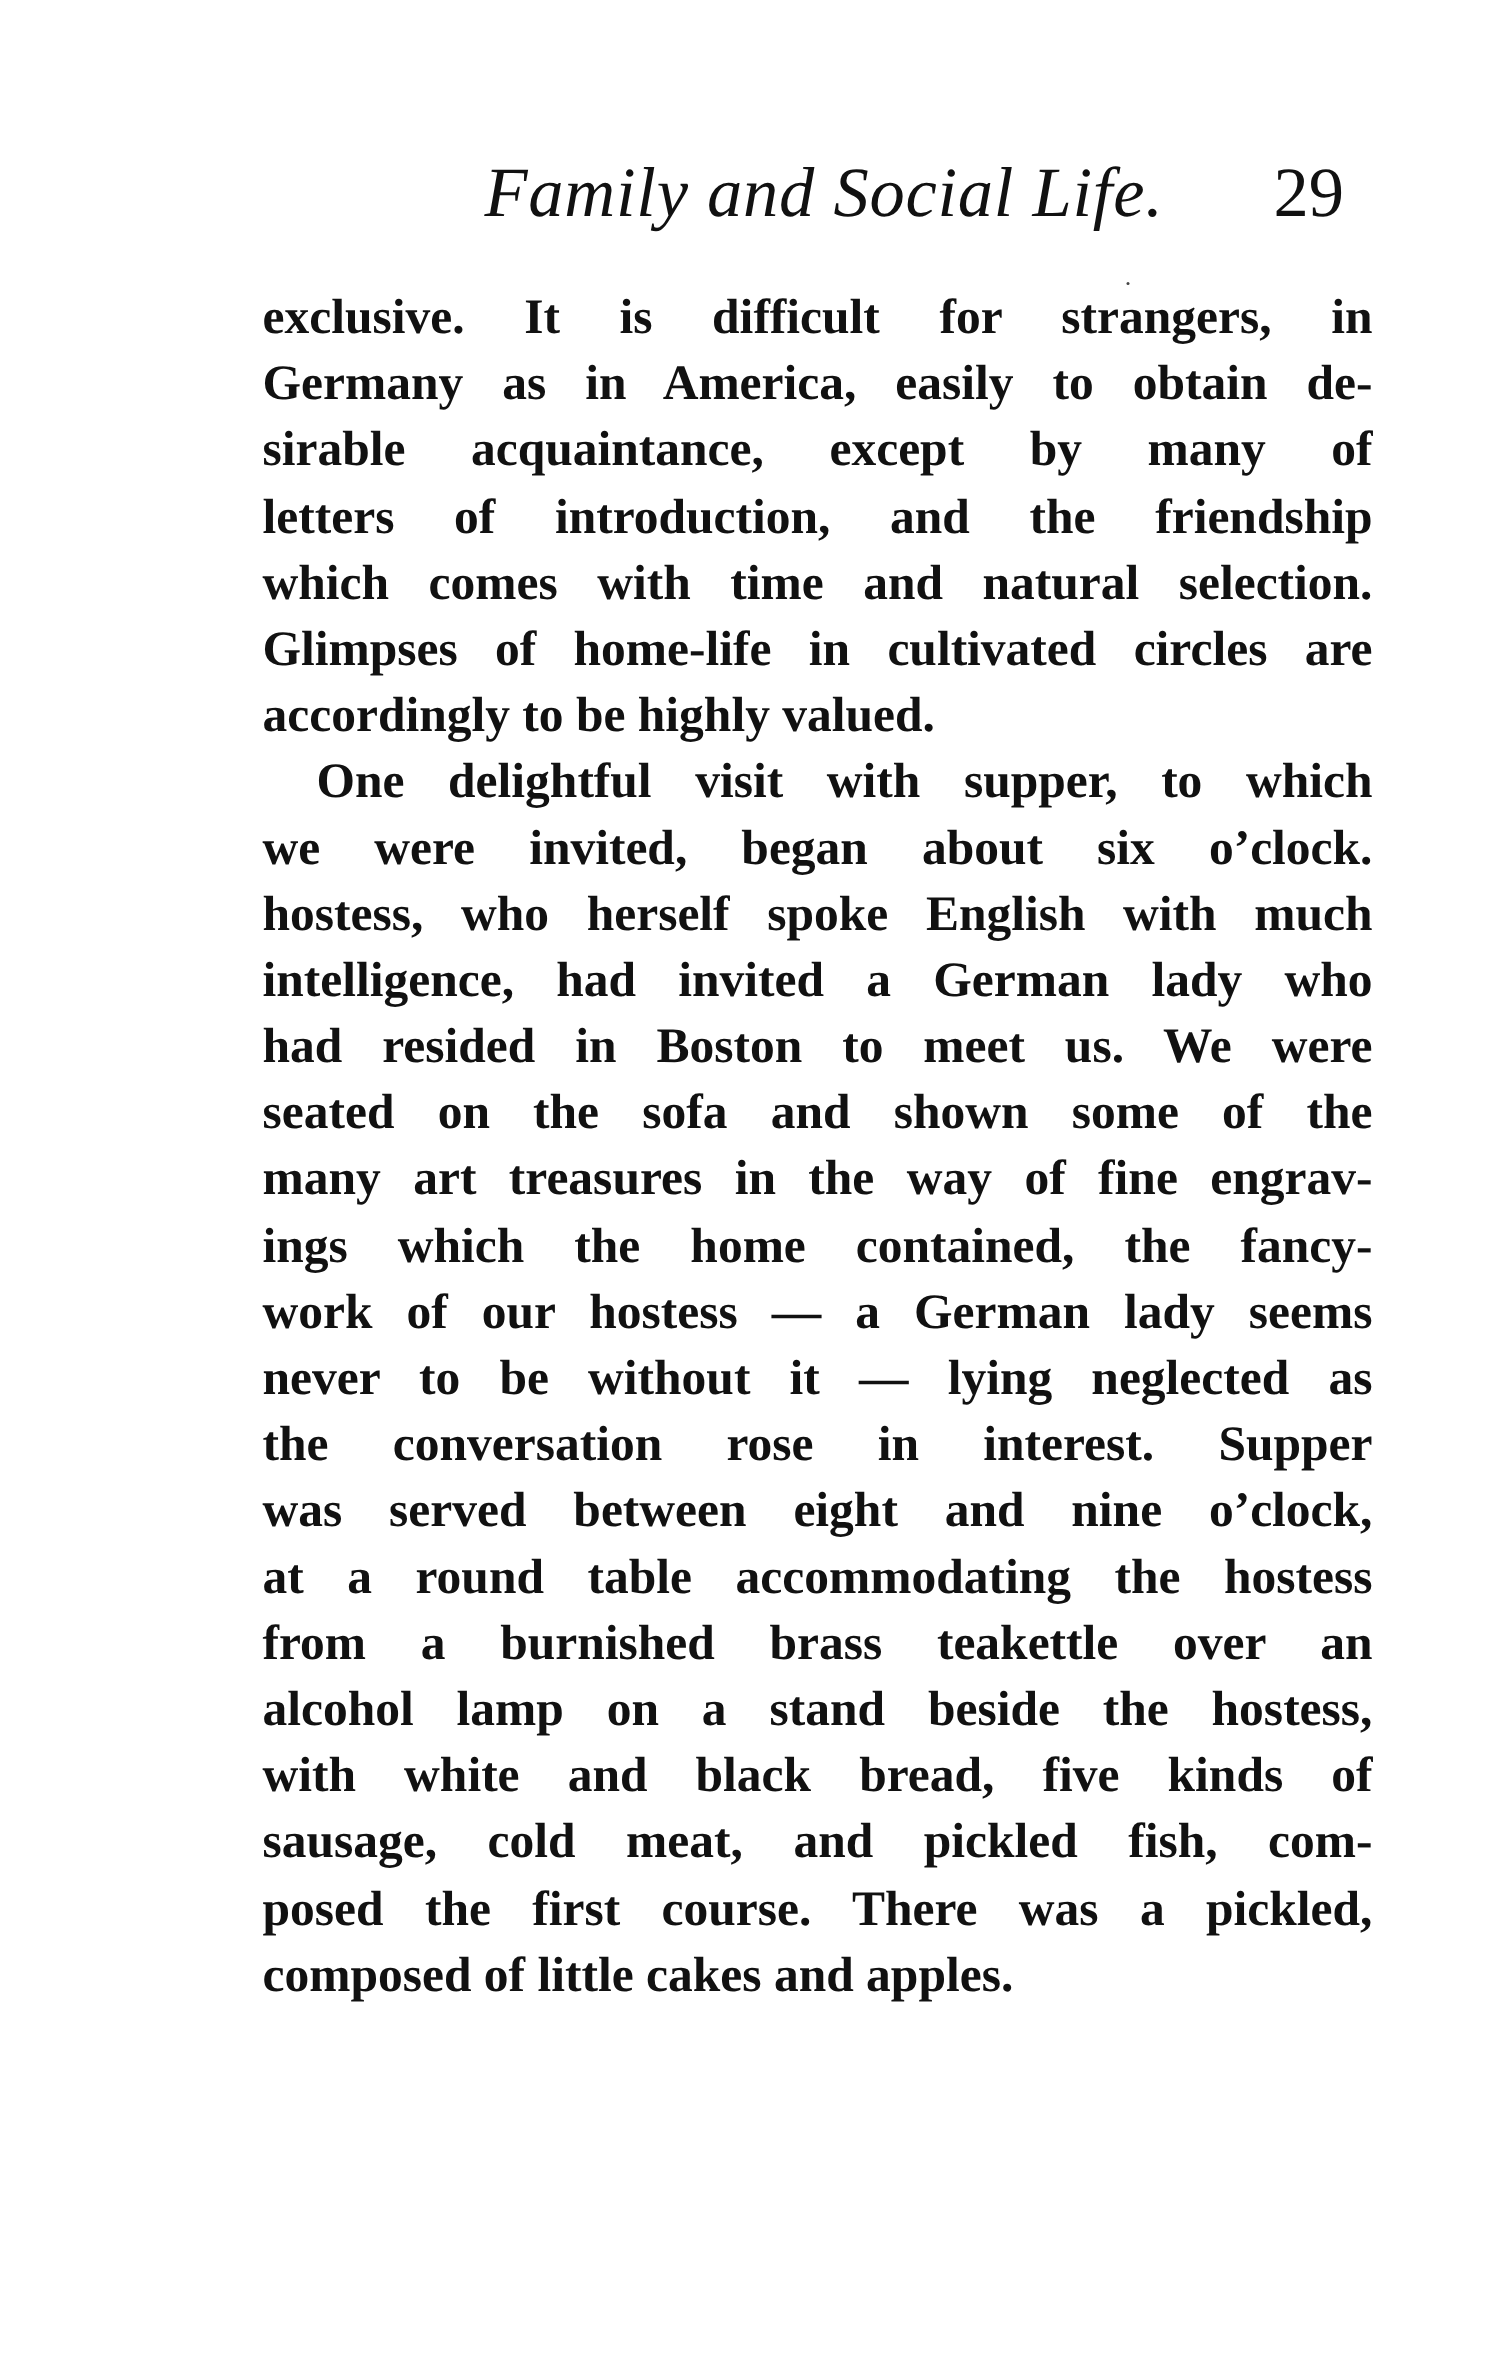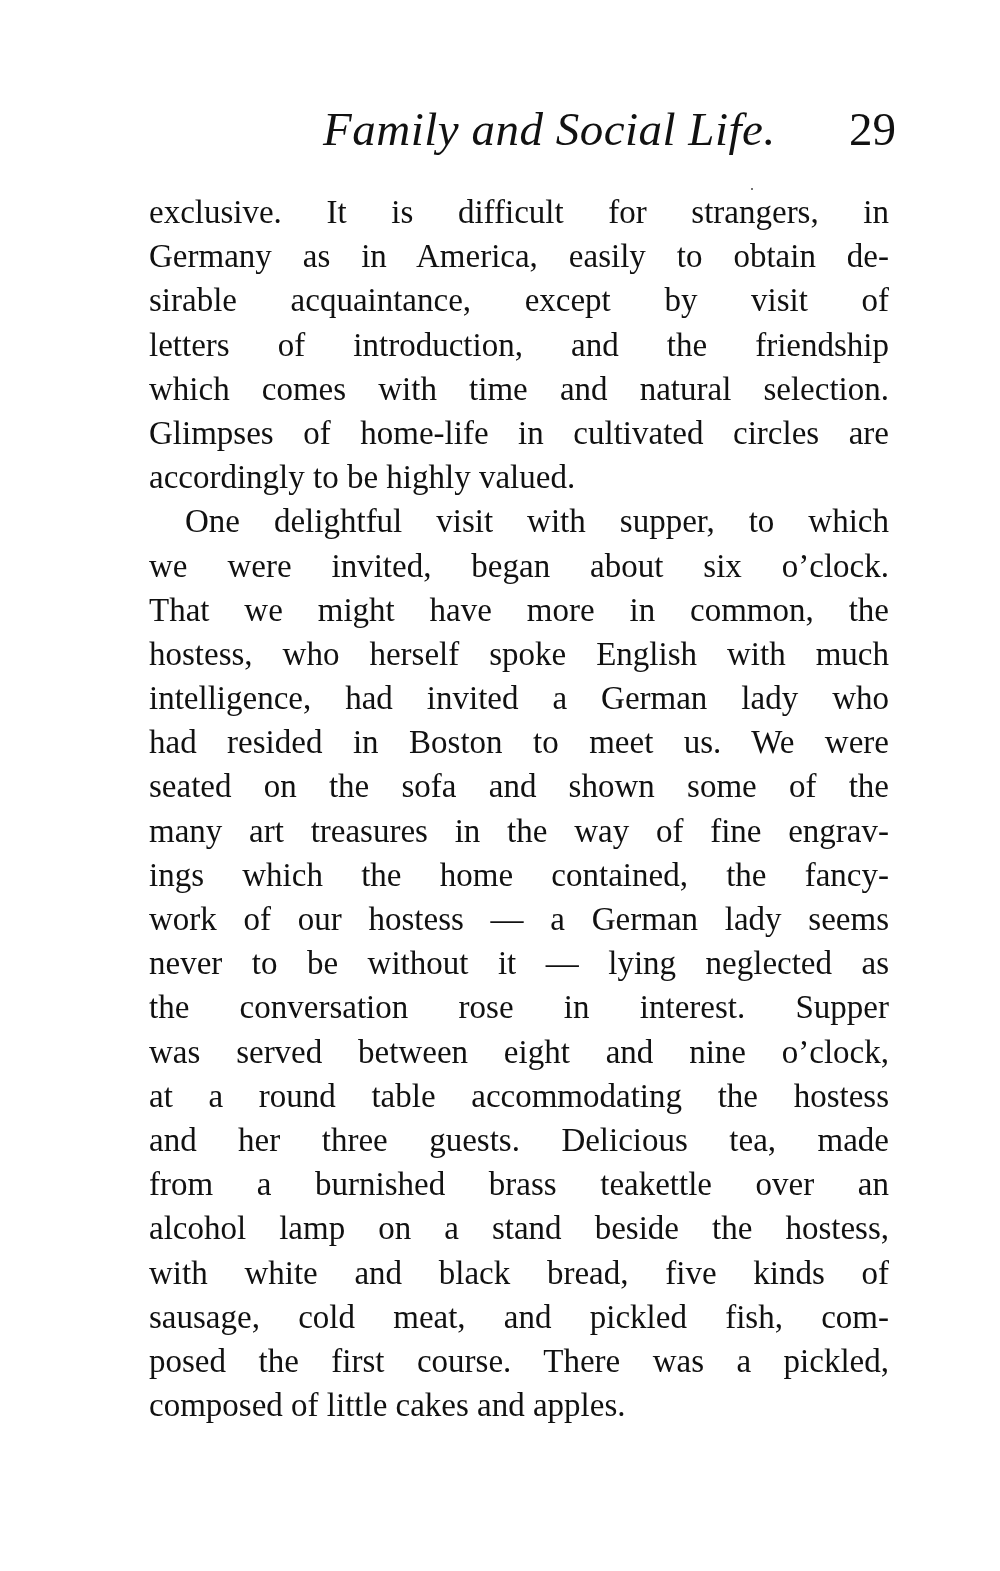--- a/index.html
+++ b/index.html
@@ -40,22 +40,23 @@
     }
     .page-number {
       position: absolute;
       right: 2px;
       top: 0;
       margin-left: 36px;
     }
     .body-text {
       position: absolute;
       top: 190px;
-      left: 149px;
+      left: 175px;
       width: 740px;
+      font-weight: bold;
     }
     .line {
       display: block;
       height: 44.2px;
       font-size: 33px;
       line-height: 44.2px;
       white-space: nowrap;
       text-align: justify;
       text-align-last: justify;
     }
@@ -83,42 +84,40 @@
     <span class="running-title">Family and Social Life.</span>
     <span class="page-number">29</span>
   </div>
 
   <div class="speck"></div>
 
   <div class="body-text" id="body-text">
       <div class="paragraph">
         <span class="line">exclusive.  It is difficult for strangers, in</span>
         <span class="line">Germany as in America, easily to obtain de-</span>
-        <span class="line">sirable acquaintance, except by visit of</span>
+        <span class="line">sirable acquaintance, except by many of</span>
         <span class="line">letters of introduction, and the friendship</span>
         <span class="line">which comes with time and natural selection.</span>
         <span class="line">Glimpses of home-life in cultivated circles are</span>
         <span class="line last">accordingly to be highly valued.</span>
       </div>
       <div class="paragraph">
         <span class="line indent">One delightful visit with supper, to which</span>
         <span class="line">we were invited, began about six o’clock.</span>
-        <span class="line">That we might have more in common, the</span>
         <span class="line">hostess, who herself spoke English with much</span>
         <span class="line">intelligence, had invited a German lady who</span>
         <span class="line">had resided in Boston to meet us.  We were</span>
         <span class="line">seated on the sofa and shown some of the</span>
         <span class="line">many art treasures in the way of fine engrav-</span>
         <span class="line">ings which the home contained, the fancy-</span>
         <span class="line">work of our hostess — a German lady seems</span>
         <span class="line">never to be without it — lying neglected as</span>
         <span class="line">the conversation rose in interest.  Supper</span>
         <span class="line">was served between eight and nine o’clock,</span>
         <span class="line">at a round table accommodating the hostess</span>
-        <span class="line">and her three guests.  Delicious tea, made</span>
         <span class="line">from a burnished brass teakettle over an</span>
         <span class="line">alcohol lamp on a stand beside the hostess,</span>
         <span class="line">with white and black bread, five kinds of</span>
         <span class="line">sausage, cold meat, and pickled fish, com-</span>
         <span class="line">posed the first course.  There was a pickled,</span>
         <span class="line last">composed of little cakes and apples.</span>
       </div>
     </div>
 </div>
 

